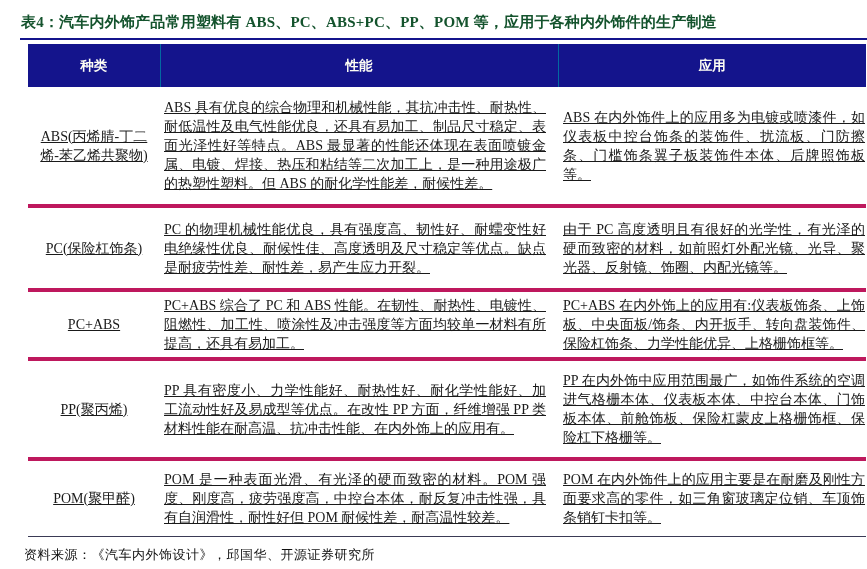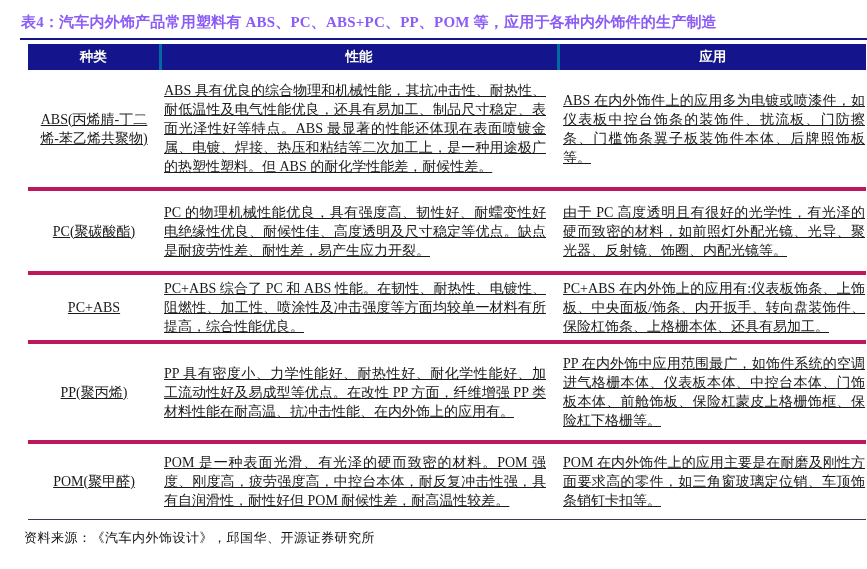--- a/index.html
+++ b/index.html
@@ -11,48 +11,48 @@
     width: 867px;
     height: 569px;
     overflow: hidden;
     font-family: "Liberation Serif", "DejaVu Serif", serif;
     color: #1a1a1a;
   }
   .doc-title {
     margin: 13px 8px 6px 21px;
     font-size: 15px;
     font-weight: bold;
-    color: #8b5cf6;
+    color: #14532d;
     letter-spacing: 0.2px;
     white-space: nowrap;
   }
   .title-rule {
     margin-left: 20px;
     height: 2px;
     background: #14148c;
   }
   table.main {
     border-collapse: collapse;
     table-layout: fixed;
     width: 838px;
     margin: 4px 0 0 28px;
     border-bottom: 1px solid #3a3a55;
   }
   thead th {
     background: #14148c;
     color: #fdfdf4;
     font-size: 13.5px;
     font-weight: bold;
-    height: 26px;
+    height: 43px;
     text-align: center;
     vertical-align: middle;
     padding: 0;
   }
   thead th + th {
-    border-left: 3px solid #0369a1;
+    border-left: 1px solid #0369a1;
     text-align: center;
   }
   tbody tr + tr td {
     border-top: 4px solid #be185d;
   }
   td {
     vertical-align: middle;
     font-size: 14px;
     line-height: 19px;
     padding: 3px 4px;
@@ -103,28 +103,28 @@
       <th>应用</th>
     </tr>
   </thead>
   <tbody>
     <tr class="r-abs">
       <td class="kind">ABS(丙烯腈-丁二烯-苯乙烯共聚物)</td>
       <td class="perf">ABS 具有优良的综合物理和机械性能，其抗冲击性、耐热性、耐低温性及电气性能优良，还具有易加工、制品尺寸稳定、表面光泽性好等特点。ABS 最显著的性能还体现在表面喷镀金属、电镀、焊接、热压和粘结等二次加工上，是一种用途极广的热塑性塑料。但 ABS 的耐化学性能差，耐候性差。</td>
       <td class="app">ABS 在内外饰件上的应用多为电镀或喷漆件，如仪表板中控台饰条的装饰件、扰流板、门防擦条、门槛饰条翼子板装饰件本体、后牌照饰板等。</td>
     </tr>
     <tr class="r-pc">
-      <td class="kind">PC(聚碳酸酯)</td>
+      <td class="kind">PC(保险杠饰条)</td>
       <td class="perf">PC 的物理机械性能优良，具有强度高、韧性好、耐蠕变性好电绝缘性优良、耐候性佳、高度透明及尺寸稳定等优点。缺点是耐疲劳性差、耐性差，易产生应力开裂。</td>
       <td class="app">由于 PC 高度透明且有很好的光学性，有光泽的硬而致密的材料，如前照灯外配光镜、光导、聚光器、反射镜、饰圈、内配光镜等。</td>
     </tr>
     <tr class="r-pcabs">
       <td class="kind">PC+ABS</td>
-      <td class="perf">PC+ABS 综合了 PC 和 ABS 性能。在韧性、耐热性、电镀性、阻燃性、加工性、喷涂性及冲击强度等方面均较单一材料有所提高，综合性能优良。</td>
-      <td class="app">PC+ABS 在内外饰上的应用有:仪表板饰条、上饰板、中央面板/饰条、内开扳手、转向盘装饰件、保险杠饰条、上格栅本体、还具有易加工。</td>
+      <td class="perf">PC+ABS 综合了 PC 和 ABS 性能。在韧性、耐热性、电镀性、阻燃性、加工性、喷涂性及冲击强度等方面均较单一材料有所提高，还具有易加工。</td>
+      <td class="app">PC+ABS 在内外饰上的应用有:仪表板饰条、上饰板、中央面板/饰条、内开扳手、转向盘装饰件、保险杠饰条、力学性能优异、上格栅饰框等。</td>
     </tr>
     <tr class="r-pp">
       <td class="kind">PP(聚丙烯)</td>
       <td class="perf">PP 具有密度小、力学性能好、耐热性好、耐化学性能好、加工流动性好及易成型等优点。在改性 PP 方面，纤维增强 PP 类材料性能在耐高温、抗冲击性能、在内外饰上的应用有。</td>
       <td class="app">PP 在内外饰中应用范围最广，如饰件系统的空调进气格栅本体、仪表板本体、中控台本体、门饰板本体、前舱饰板、保险杠蒙皮上格栅饰框、保险杠下格栅等。</td>
     </tr>
     <tr class="r-pom">
       <td class="kind">POM(聚甲醛)</td>
       <td class="perf">POM 是一种表面光滑、有光泽的硬而致密的材料。POM 强度、刚度高，疲劳强度高，中控台本体，耐反复冲击性强，具有自润滑性，耐性好但 POM 耐候性差，耐高温性较差。</td>
       <td class="app">POM 在内外饰件上的应用主要是在耐磨及刚性方面要求高的零件，如三角窗玻璃定位销、车顶饰条销钉卡扣等。</td>

